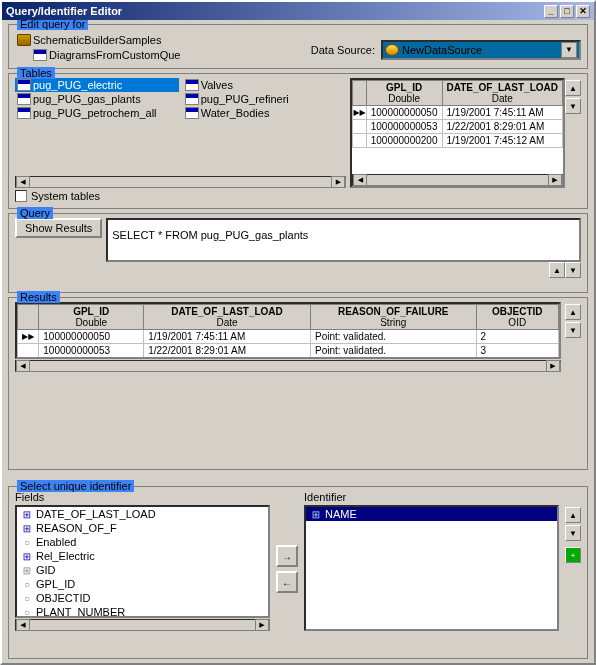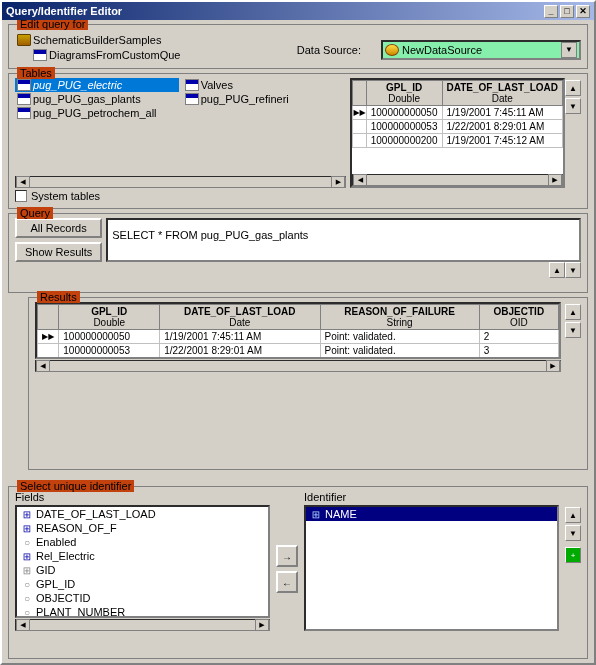--- a/index.html
+++ b/index.html
@@ -64,21 +64,21 @@
       border: 1px solid #808080;
       background: #d4d0c8;
       padding: 4px 6px 6px 6px;
       position: relative;
       flex-shrink: 0;
     }
     .section-label {
       position: absolute;
       top: -7px;
       left: 8px;
-      background: #c2410c;
+      background: #3b82f6;
       padding: 0 3px;
       font-size: 11px;
       text-align: center;
     }
     
     .edit-query-section {
       padding: 4px 6px 6px 6px;
     }
     .tree-item {
       display: flex;
@@ -108,21 +108,20 @@
     .table-item {
       display: flex;
       align-items: center;
       gap: 2px;
       padding: 1px 2px;
       cursor: pointer;
     }
     .table-item.selected {
       background: #0078d7;
       color: #fff;
-      font-style: italic;
     }
     .table-scroll-area {
       border: 2px inset #808080;
       background: #fff;
       flex: 1;
       overflow-x: auto;
       overflow-y: hidden;
       position: relative;
     }
     .data-grid {
@@ -220,21 +219,20 @@
       font-size: 11px;
       overflow-y: auto;
       display: flex;
       align-items: flex-start;
       position: relative;
     }
     
     .results-section {
       flex: 1;
       min-height: 80px;
-      margin-left: 20px;
     }
     .results-content {
       display: flex;
       gap: 4px;
       height: 70px;
     }
     .results-grid-wrap {
       flex: 1;
       border: 2px inset #808080;
       background: #fff;
@@ -345,31 +343,31 @@
       border-left-color: #fff;
       border-bottom-color: #808080;
       border-right-color: #808080;
       cursor: pointer;
       font-size: 11px;
     }
     
     .datasource-row {
       display: flex;
       align-items: center;
-      gap: 20px;
+      gap: 6px;
       margin-top: 4px;
     }
     .datasource-label {
       font-size: 11px;
     }
     .datasource-combo {
       flex: 1;
       height: 20px;
       border: 2px inset #808080;
-      background: #86efac;
+      background: #0369a1;
       display: flex;
       align-items: center;
       justify-content: space-between;
       padding: 0 2px;
     }
     .datasource-combo-text {
       font-size: 11px;
       display: flex;
       align-items: center;
       gap: 3px;
@@ -534,20 +532,24 @@
                 </div>
               </div>
               <div style="flex:1; display:flex; flex-direction:column; gap:0; overflow-y:auto;">
                 <div class="table-item">
                   <span class="icon-table"></span>
                   <span>Valves</span>
                 </div>
                 <div class="table-item">
                   <span class="icon-table"></span>
                   <span>pug_PUG_refineri</span>
+                </div>
+                <div class="table-item">
+                  <span class="icon-table"></span>
+                  <span>Water_Bodies</span>
                 </div>
               </div>
             </div>
             <div class="h-scrollbar">
               <div class="h-scroll-btn">◀</div>
               <div class="h-scroll-track"></div>
               <div class="h-scroll-btn">▶</div>
             </div>
           </div>
         </div>
@@ -599,21 +601,20 @@
       <div class="system-tables-row">
         <div class="checkbox"></div>
         <span>System tables</span>
       </div>
     </div>
 
     <div class="section query-section">
       <span class="section-label">Query</span>
       <div class="query-content">
         <div class="query-buttons">
-          <button class="win-btn">All Records</button>
           <button class="win-btn">Show Results</button>
         </div>
         <div style="flex:1; display:flex; flex-direction:column;">
           <div class="query-text-area" style="flex:1;">
             <span>SELECT * FROM pug_PUG_gas_plants</span>
           </div>
           <div style="display:flex; justify-content:flex-end;">
             <div class="scroll-btn">▲</div>
             <div class="scroll-btn">▼</div>
           </div>

